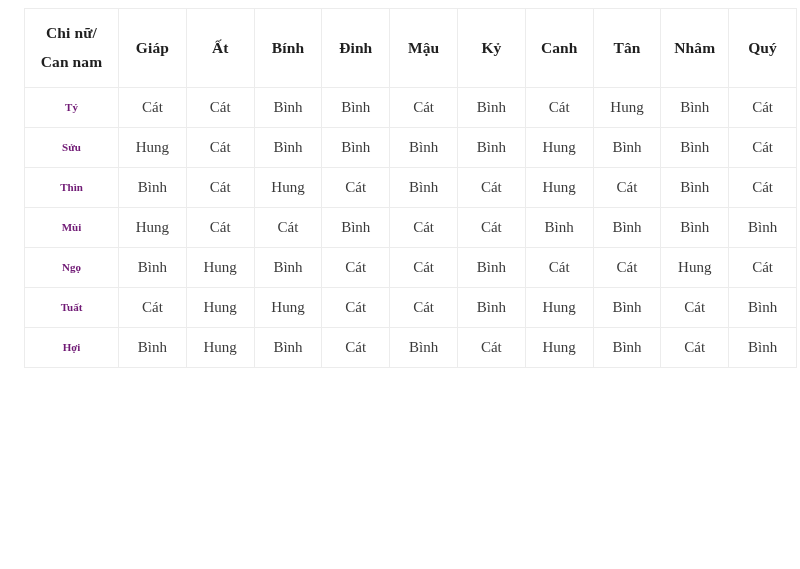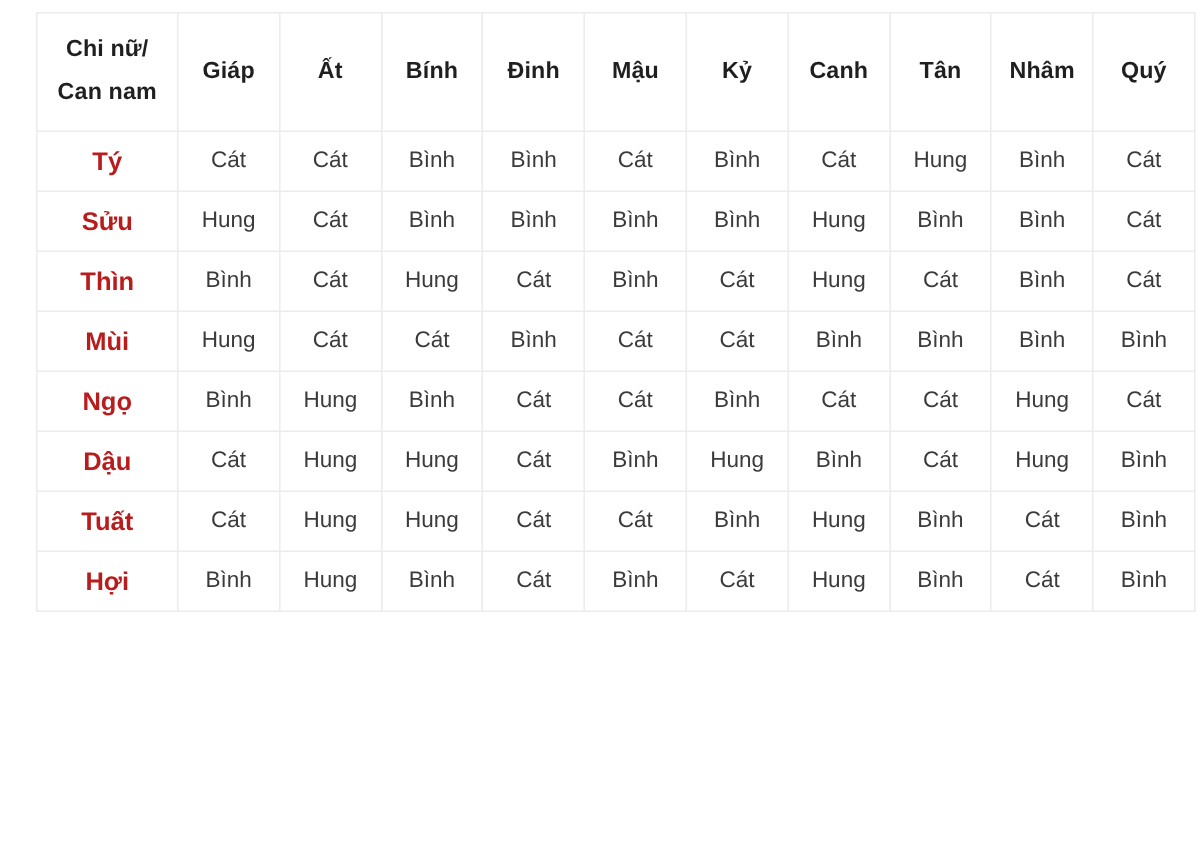--- a/index.html
+++ b/index.html
@@ -15,20 +15,21 @@
     font-family: "Liberation Sans", "DejaVu Sans", sans-serif;
     color: #2b2b2b;
     -webkit-font-smoothing: antialiased;
   }
 
   .table-wrap {
     box-sizing: border-box;
     width: 661px;
     height: 569px;
     padding: 8px 4px 8px 24px;
+    font-family: Liberation Serif, serif;
   }
 
   table.compat-table {
     border-collapse: collapse;
     width: 772px;
     table-layout: fixed;
     background: #ffffff;
   }
 
   table.compat-table col.col-rowhead { width: 94px; }
@@ -55,22 +56,22 @@
   table.compat-table thead th.corner-head {
     line-height: 1.85;
     padding: 0 10px;
     text-align: center;
   }
 
   
   table.compat-table tbody tr { height: 40px; }
   table.compat-table tbody th.row-head {
     font-weight: bold;
-    font-size: 17px;
-    color: #b91c1c;
+    font-size: 11px;
+    color: #701a75;
   }
   table.compat-table tbody td.cell {
     font-weight: normal;
     color: #3b3b3b;
     font-size: 15px;
   }
 </style>
 </head>
 <body>
 
@@ -164,33 +165,20 @@
         <td class="cell">Bình</td>
         <td class="cell">Cát</td>
         <td class="cell">Cát</td>
         <td class="cell">Bình</td>
         <td class="cell">Cát</td>
         <td class="cell">Cát</td>
         <td class="cell">Hung</td>
         <td class="cell">Cát</td>
       </tr>
       <tr>
-        <th class="row-head" scope="row">Dậu</th>
-        <td class="cell">Cát</td>
-        <td class="cell">Hung</td>
-        <td class="cell">Hung</td>
-        <td class="cell">Cát</td>
-        <td class="cell">Bình</td>
-        <td class="cell">Hung</td>
-        <td class="cell">Bình</td>
-        <td class="cell">Cát</td>
-        <td class="cell">Hung</td>
-        <td class="cell">Bình</td>
-      </tr>
-      <tr>
         <th class="row-head" scope="row">Tuất</th>
         <td class="cell">Cát</td>
         <td class="cell">Hung</td>
         <td class="cell">Hung</td>
         <td class="cell">Cát</td>
         <td class="cell">Cát</td>
         <td class="cell">Bình</td>
         <td class="cell">Hung</td>
         <td class="cell">Bình</td>
         <td class="cell">Cát</td>

